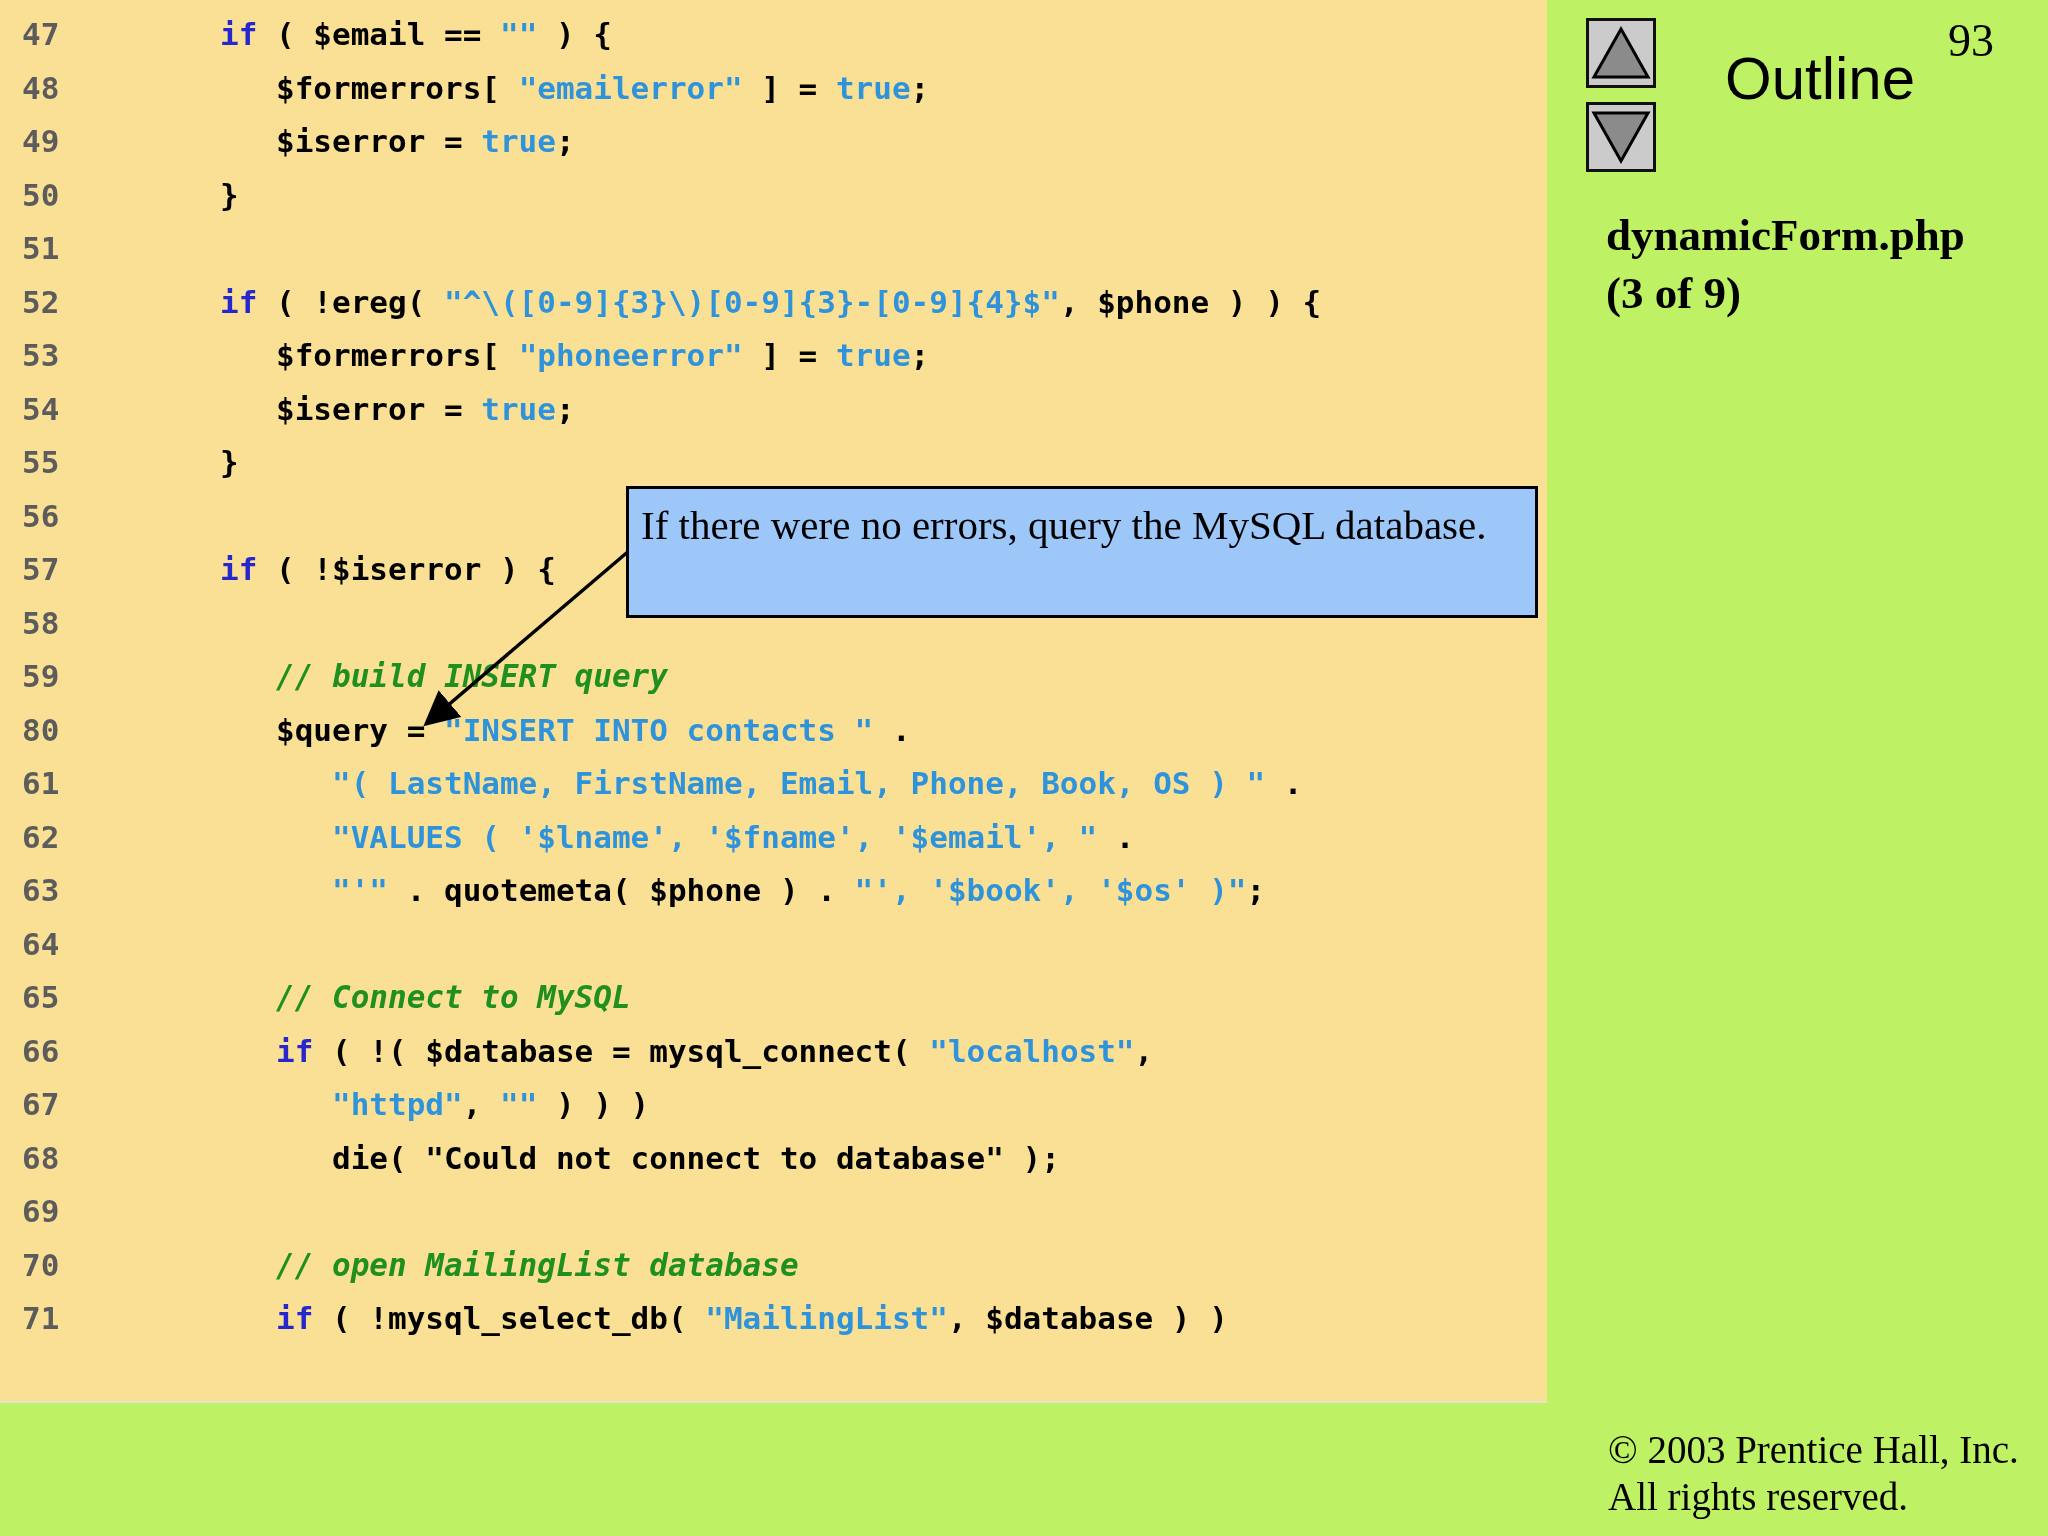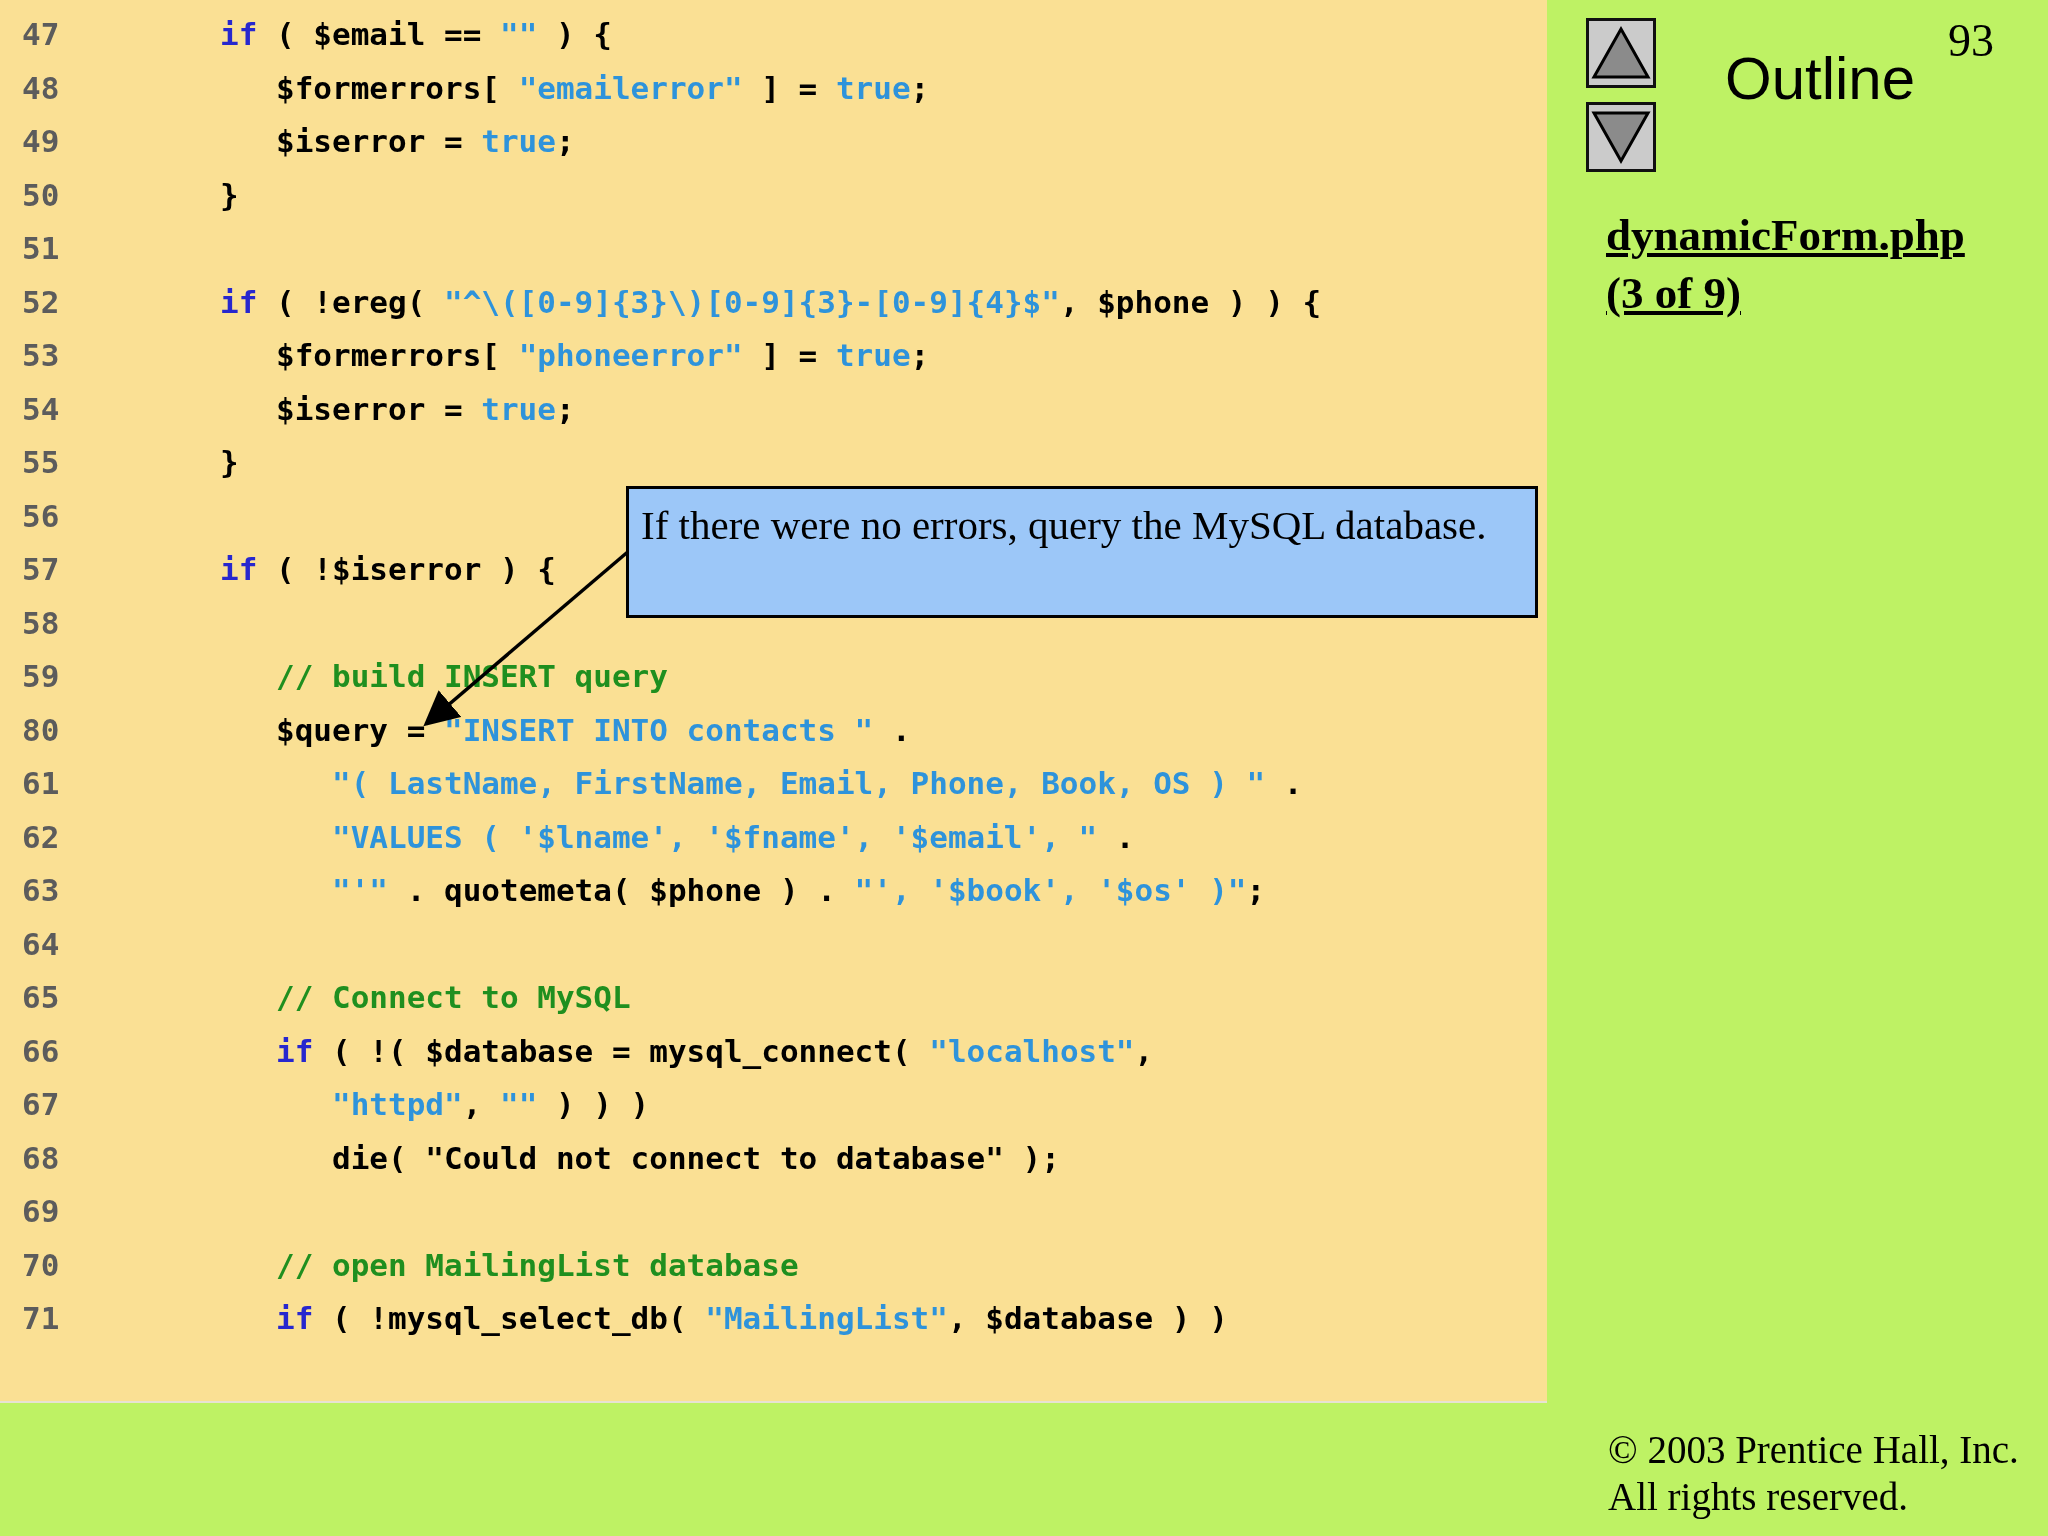--- a/index.html
+++ b/index.html
@@ -9,37 +9,37 @@
   .code-panel{position:absolute;left:0;top:0;width:1547px;height:1403px;background:#FAE094;
               padding-top:8px;box-sizing:border-box;overflow:hidden;
               border-bottom:2px solid #e7e2d2;}
   .code-row{display:flex;height:53.5px;font:bold 31px "DejaVu Sans Mono", monospace;
             line-height:53.5px;}
   .ln{flex:0 0 220px;padding-left:22px;box-sizing:border-box;color:#5C5C5C;}
   .ct{white-space:pre;color:#000;}
   .tk-n{color:#000000;}
   .tk-k{color:#2727CE;}
   .tk-s{color:#2E93DB;}
-  .tk-c{color:#1F8F1F;}
+  .tk-c{color:#1F8F1F;font-style:italic;}
   
   .callout{position:absolute;left:626px;top:486px;width:912px;height:132px;background:#9CC7F8;
            border:3px solid #000;box-sizing:border-box;padding:10px 12px;
            font:41px "Liberation Serif", serif;line-height:53px;color:#000;}
   .arrow-svg{position:absolute;left:0;top:0;width:2048px;height:1536px;pointer-events:none;}
   
   .nav-btn{position:absolute;left:1586px;width:70px;height:70px;background:#CBCBCB;
            border:3px solid #111;box-sizing:border-box;display:flex;align-items:center;
            justify-content:center;cursor:pointer;}
   .nav-btn.up{top:18px;} .nav-btn.down{top:102px;}
   .outline{position:absolute;left:1725px;top:44px;font:60px "Liberation Sans", sans-serif;
            color:#000;text-decoration-thickness:5px;
            text-underline-offset:10px;}
   .pagenum{position:absolute;left:1948px;top:14px;font:46px "Liberation Serif", serif;color:#000;}
   .filelabel{position:absolute;left:1606px;top:206px;width:440px;
-             font:bold 45px "Liberation Serif", serif;line-height:58px;color:#000;text-decoration:underline;}
+             font:bold 45px "Liberation Serif", serif;line-height:58px;color:#000;}
   .copyright{position:absolute;left:1608px;top:1426px;width:430px;
              font:39px "Liberation Serif", serif;line-height:47px;color:#000;}
 </style>
 </head>
 <body>
 
 <div class="page">
 
   <div class="code-panel">
     <div id="code-lines">

